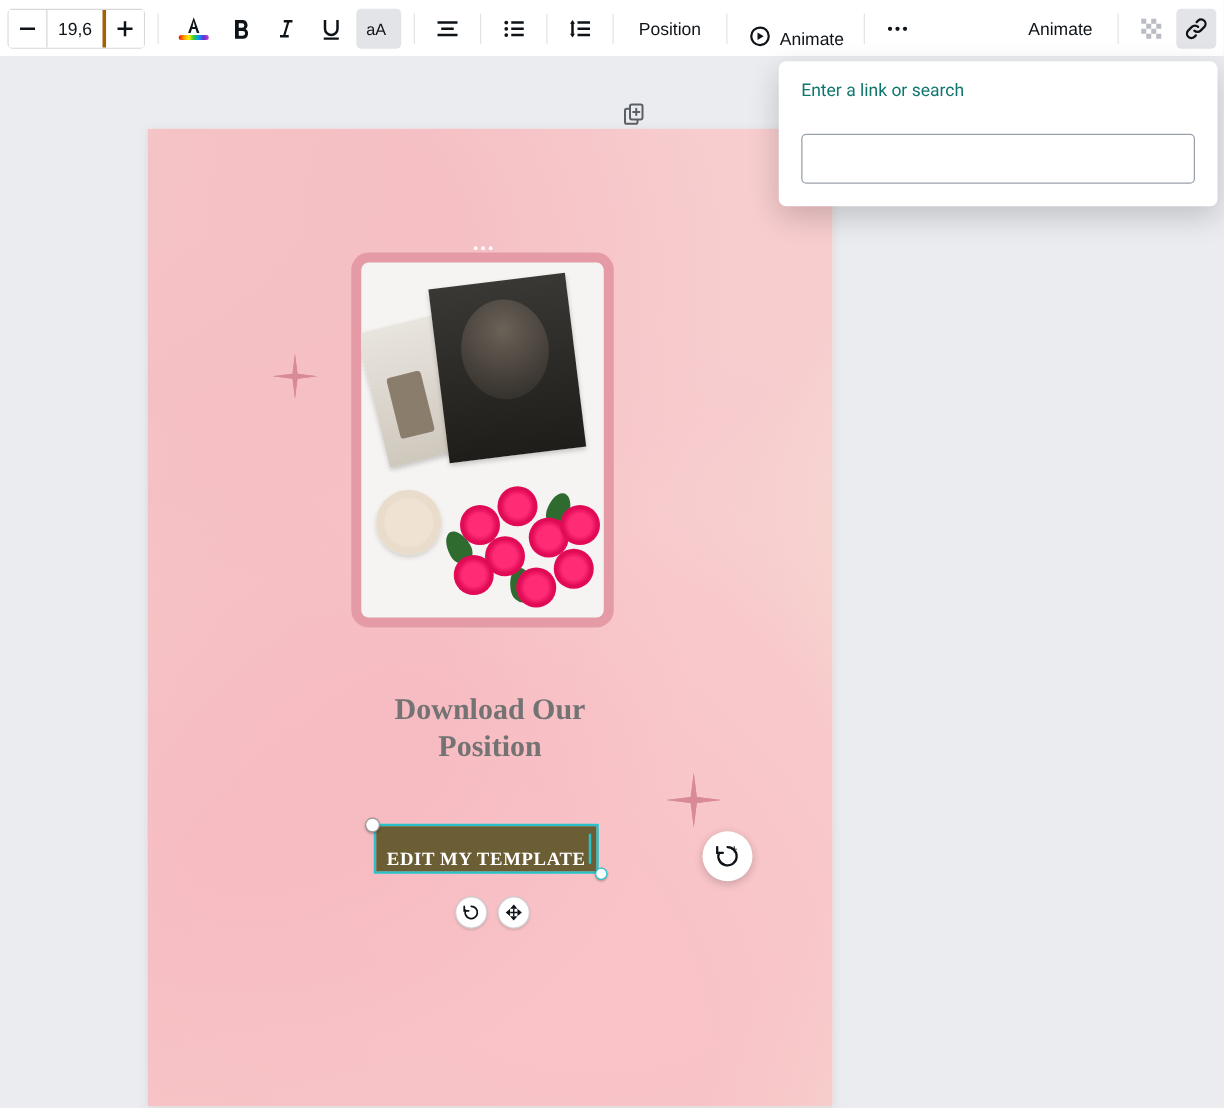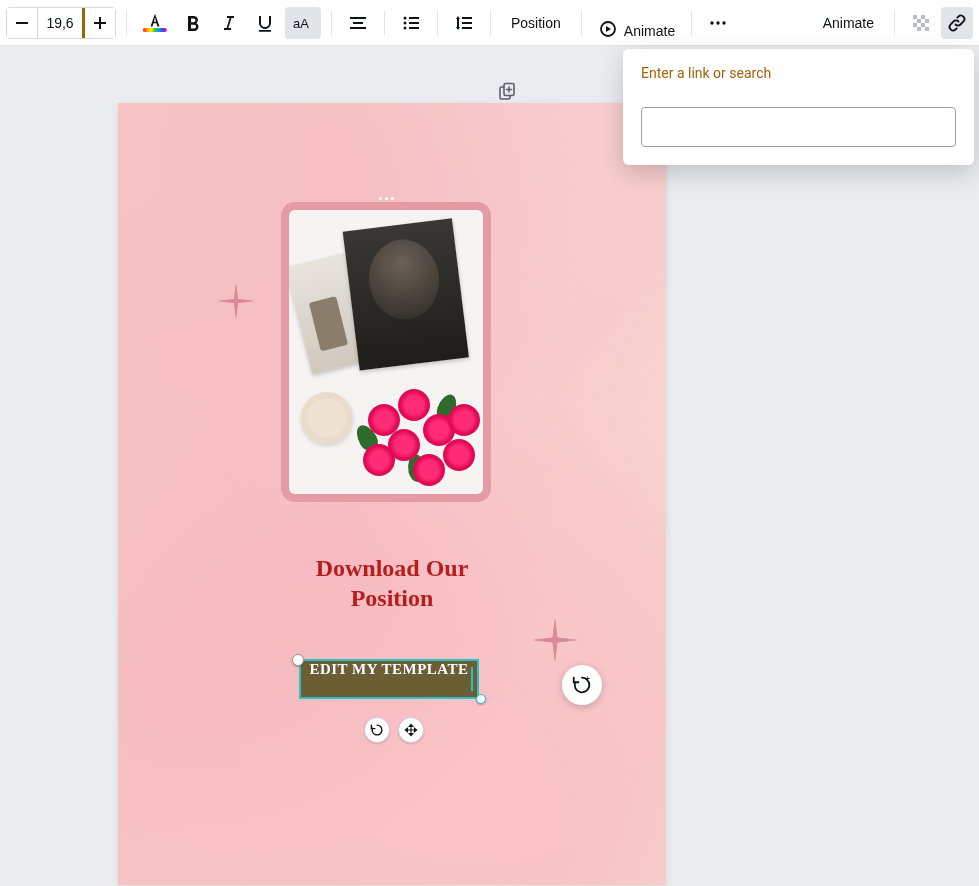--- a/index.html
+++ b/index.html
@@ -45,40 +45,40 @@
   .mag-page { position:absolute; background:#ddd; box-shadow:0 2px 4px rgba(0,0,0,.2);}
   .mag-left { left:0; top:30px; width:70px; height:110px; background:linear-gradient(#e8e4de,#cfc8bd); transform:rotate(-4deg);}
   .mag-left::after{content:"";position:absolute;left:14px;top:40px;width:28px;height:50px;background:#8b7d6b;border-radius:3px;}
   .mag-right { left:55px; top:10px; width:110px; height:140px; background:linear-gradient(#3a3834,#1f1d1a); transform:rotate(3deg);}
   .mag-right::after{content:"";position:absolute;left:20px;top:15px;width:70px;height:80px;border-radius:50%;background:radial-gradient(circle at 50% 30%,#6b6258,#2b2824);}
   .coffee { position:absolute; left:12px; bottom:50px; width:52px; height:52px; border-radius:50%; background:radial-gradient(circle,#f0e2d2 0 52%,#e9dccb 55% 100%); box-shadow:0 2px 4px rgba(0,0,0,.15);}
   .flowers { position:absolute; right:-10px; bottom:-10px; width:145px; height:120px;}
   .flower { position:absolute; width:32px; height:32px; border-radius:50%; background:radial-gradient(circle,#ff2b74 0 40%,#e10a56 60% 100%);}
   .leaf { position:absolute; width:18px; height:28px; background:#2f6b2f; border-radius:50% 50% 50% 50%/60% 60% 40% 40%;}
   
-  .heading { position:absolute; top:450px; left:0; right:0; text-align:center; font-family: Georgia, "Times New Roman", serif; font-weight:700; font-size:24px; line-height:1.25; color:#b91c1c;}
+  .heading { position:absolute; top:450px; left:0; right:0; text-align:center; font-family: Georgia, "Times New Roman", serif; font-weight:700; font-size:24px; line-height:1.25; color:#737373;}
   
   .selected-text { position:absolute; top:556px; left:181px; width:180px; height:40px;}
   .sel-outline { position:absolute; inset:0; border:2px solid #28c3c9;}
-  .sel-inner { position:absolute; inset:2px; background:#6b5d34; color:#fff; display:flex; align-items:flex-start; justify-content:center; font-family: Georgia, serif; font-weight:700; font-size:15px; letter-spacing:.5px; white-space:nowrap;}
+  .sel-inner { position:absolute; inset:2px; background:#6b5d34; color:#fff; display:flex; align-items:flex-end; justify-content:center; font-family: Georgia, serif; font-weight:700; font-size:15px; letter-spacing:.5px; white-space:nowrap;}
   .sel-cursor { position:absolute; right:4px; top:6px; bottom:6px; width:2px; background:#28c3c9;}
   .resize-handle { position:absolute; width:12px; height:12px; background:#fff; border:1px solid #999; border-radius:50%; box-shadow:0 1px 2px rgba(0,0,0,.3);}
   .rh-left { left:-7px; top:-5px;}
   .rh-right { right:-7px; bottom:-5px; width:10px; height:10px; border-color:#28c3c9;}
   
   .float-controls { position:absolute; top:614px; left:246px; display:flex; gap:8px;}
   .float-btn { width:26px; height:26px; border-radius:50%; background:#fff; border:1px solid #cfcfd2; display:flex; align-items:center; justify-content:center; cursor:pointer; box-shadow:0 1px 2px rgba(0,0,0,.15);}
   
   .copy-page-btn { position:absolute; top:33px; left:494px; width:26px; height:26px; display:flex; align-items:center; justify-content:center; color:#5b5f66; cursor:pointer;}
   
   .fab { position:absolute; left:562px; top:619px; width:40px; height:40px; border-radius:50%; background:#fff; box-shadow:0 2px 8px rgba(0,0,0,.2); display:flex; align-items:center; justify-content:center; cursor:pointer;}
   
   
   .link-popover { position:absolute; top:49px; left:623px; width:351px; background:#fff; border-radius:6px; box-shadow:0 8px 24px rgba(0,0,0,.18); padding:16px 18px 18px; z-index:20;}
-  .link-popover label { font-size:14px; color:#a16207; display:block; margin-bottom:26px;}
+  .link-popover label { font-size:14px; color:#0f766e; display:block; margin-bottom:26px;}
   .link-input { width:100%; height:40px; border:1px solid #9aa0a8; border-radius:4px; padding:0 10px; font-size:14px;}
 </style>
 </head>
 <body>
 
 <div class="toolbar">
   <div class="font-size-stepper">
     <button class="stepper-btn">
       <svg width="14" height="14" viewBox="0 0 14 14">
           <rect x="1" y="6" width="12" height="2" fill="currentColor"></rect>

